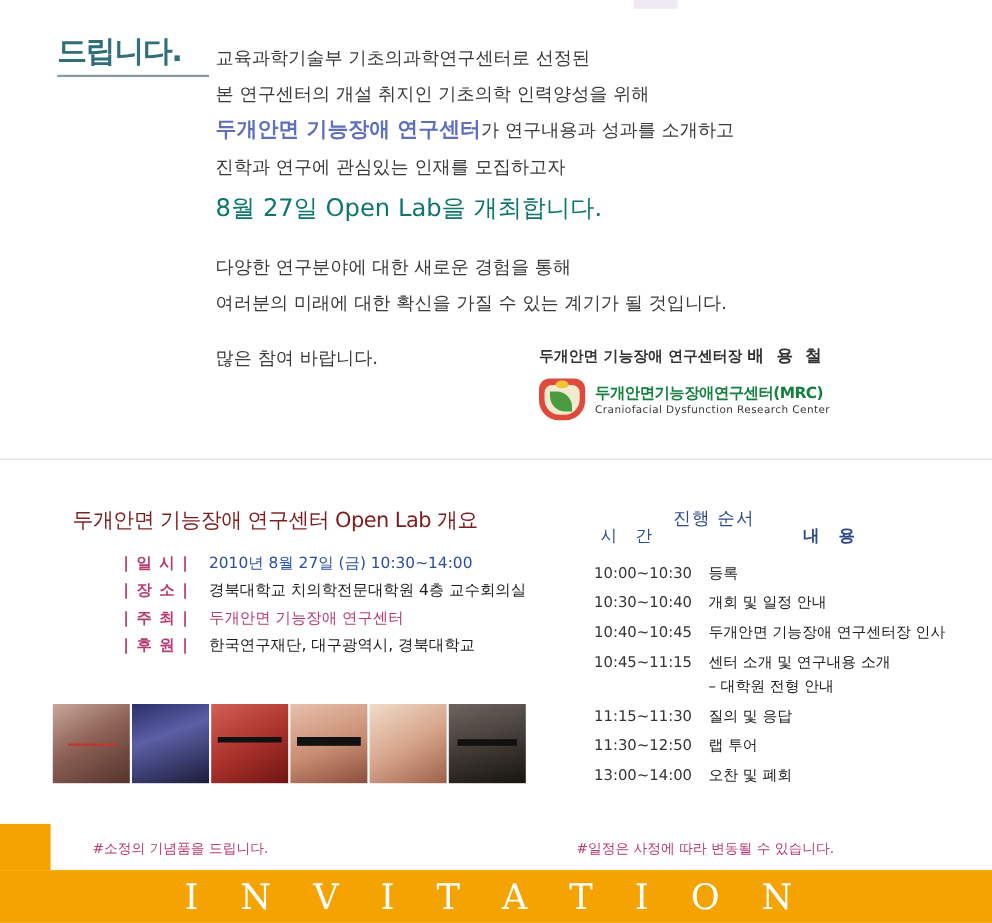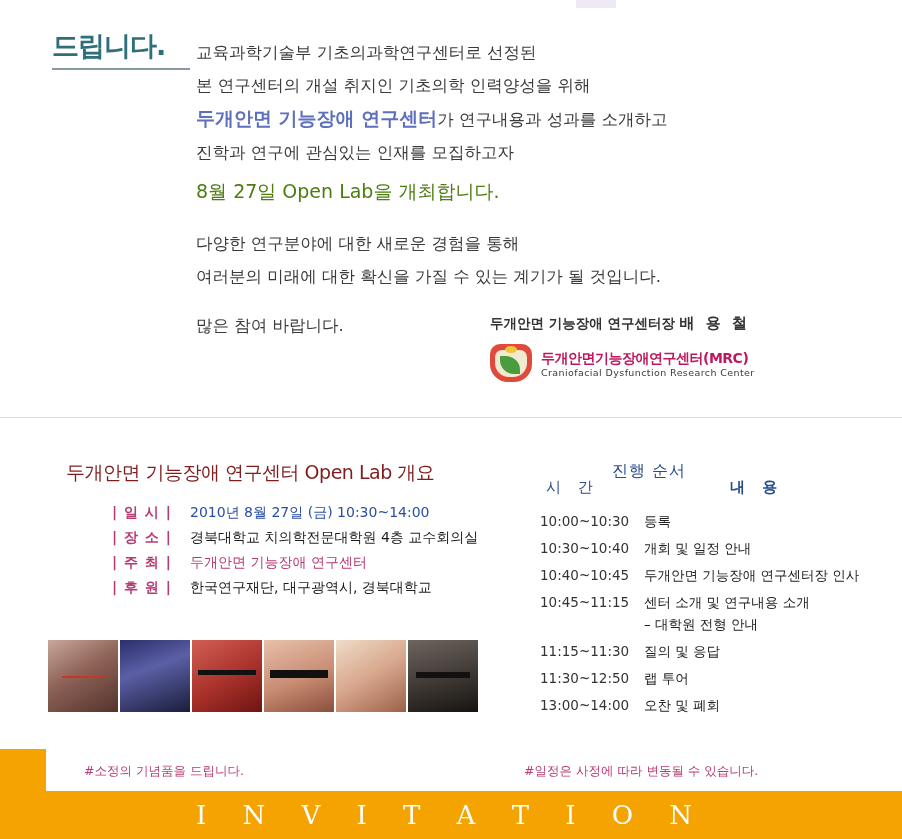--- a/index.html
+++ b/index.html
@@ -56,22 +56,22 @@
   }
   .body-text .line {
     white-space: nowrap;
   }
   .accent {
     color: #5d6fbd;
     font-size: 19px;
     font-weight: bold;
   }
   .big-line {
-    font-size: 19px;
-    color: #4d7c0f;
+    font-size: 22px;
+    color: #0f766e;
     line-height: 44px;
   }
   .spacer-sm { height: 14px; }
 
   .closing {
     position: absolute;
     left: 196px;
     top: 315px;
     font-size: 16.5px;
     color: #3a3a3a;
@@ -128,21 +128,21 @@
   .logo-dot {
     position: absolute;
     left: 15px; top: 2px;
     width: 12px; height: 7px;
     background: #efc437;
     border-radius: 50%;
   }
   .logo-text-kr {
     font-size: 14px;
     font-weight: bold;
-    color: #be185d;
+    color: #15803d;
     letter-spacing: -0.5px;
     line-height: 17px;
   }
   .logo-text-en {
     font-size: 9.5px;
     color: #3a3a3a;
     letter-spacing: 0.4px;
     line-height: 12px;
     text-align: right;
   }
@@ -291,21 +291,21 @@
   }
   .footer-text {
     position: absolute;
     left: 0;
     top: 0;
     width: 902px;
     height: 48px;
     line-height: 48px;
     text-align: center;
     color: #ffffff;
-    font-size: 26px;
+    font-size: 32px;
     letter-spacing: 14px;
     font-family: "DejaVu Serif", "Liberation Serif", serif;
   }
   .corner-accent {
     position: absolute;
     left: 0;
     bottom: 48px;
     width: 46px;
     height: 42px;
     background: #f5a300;

